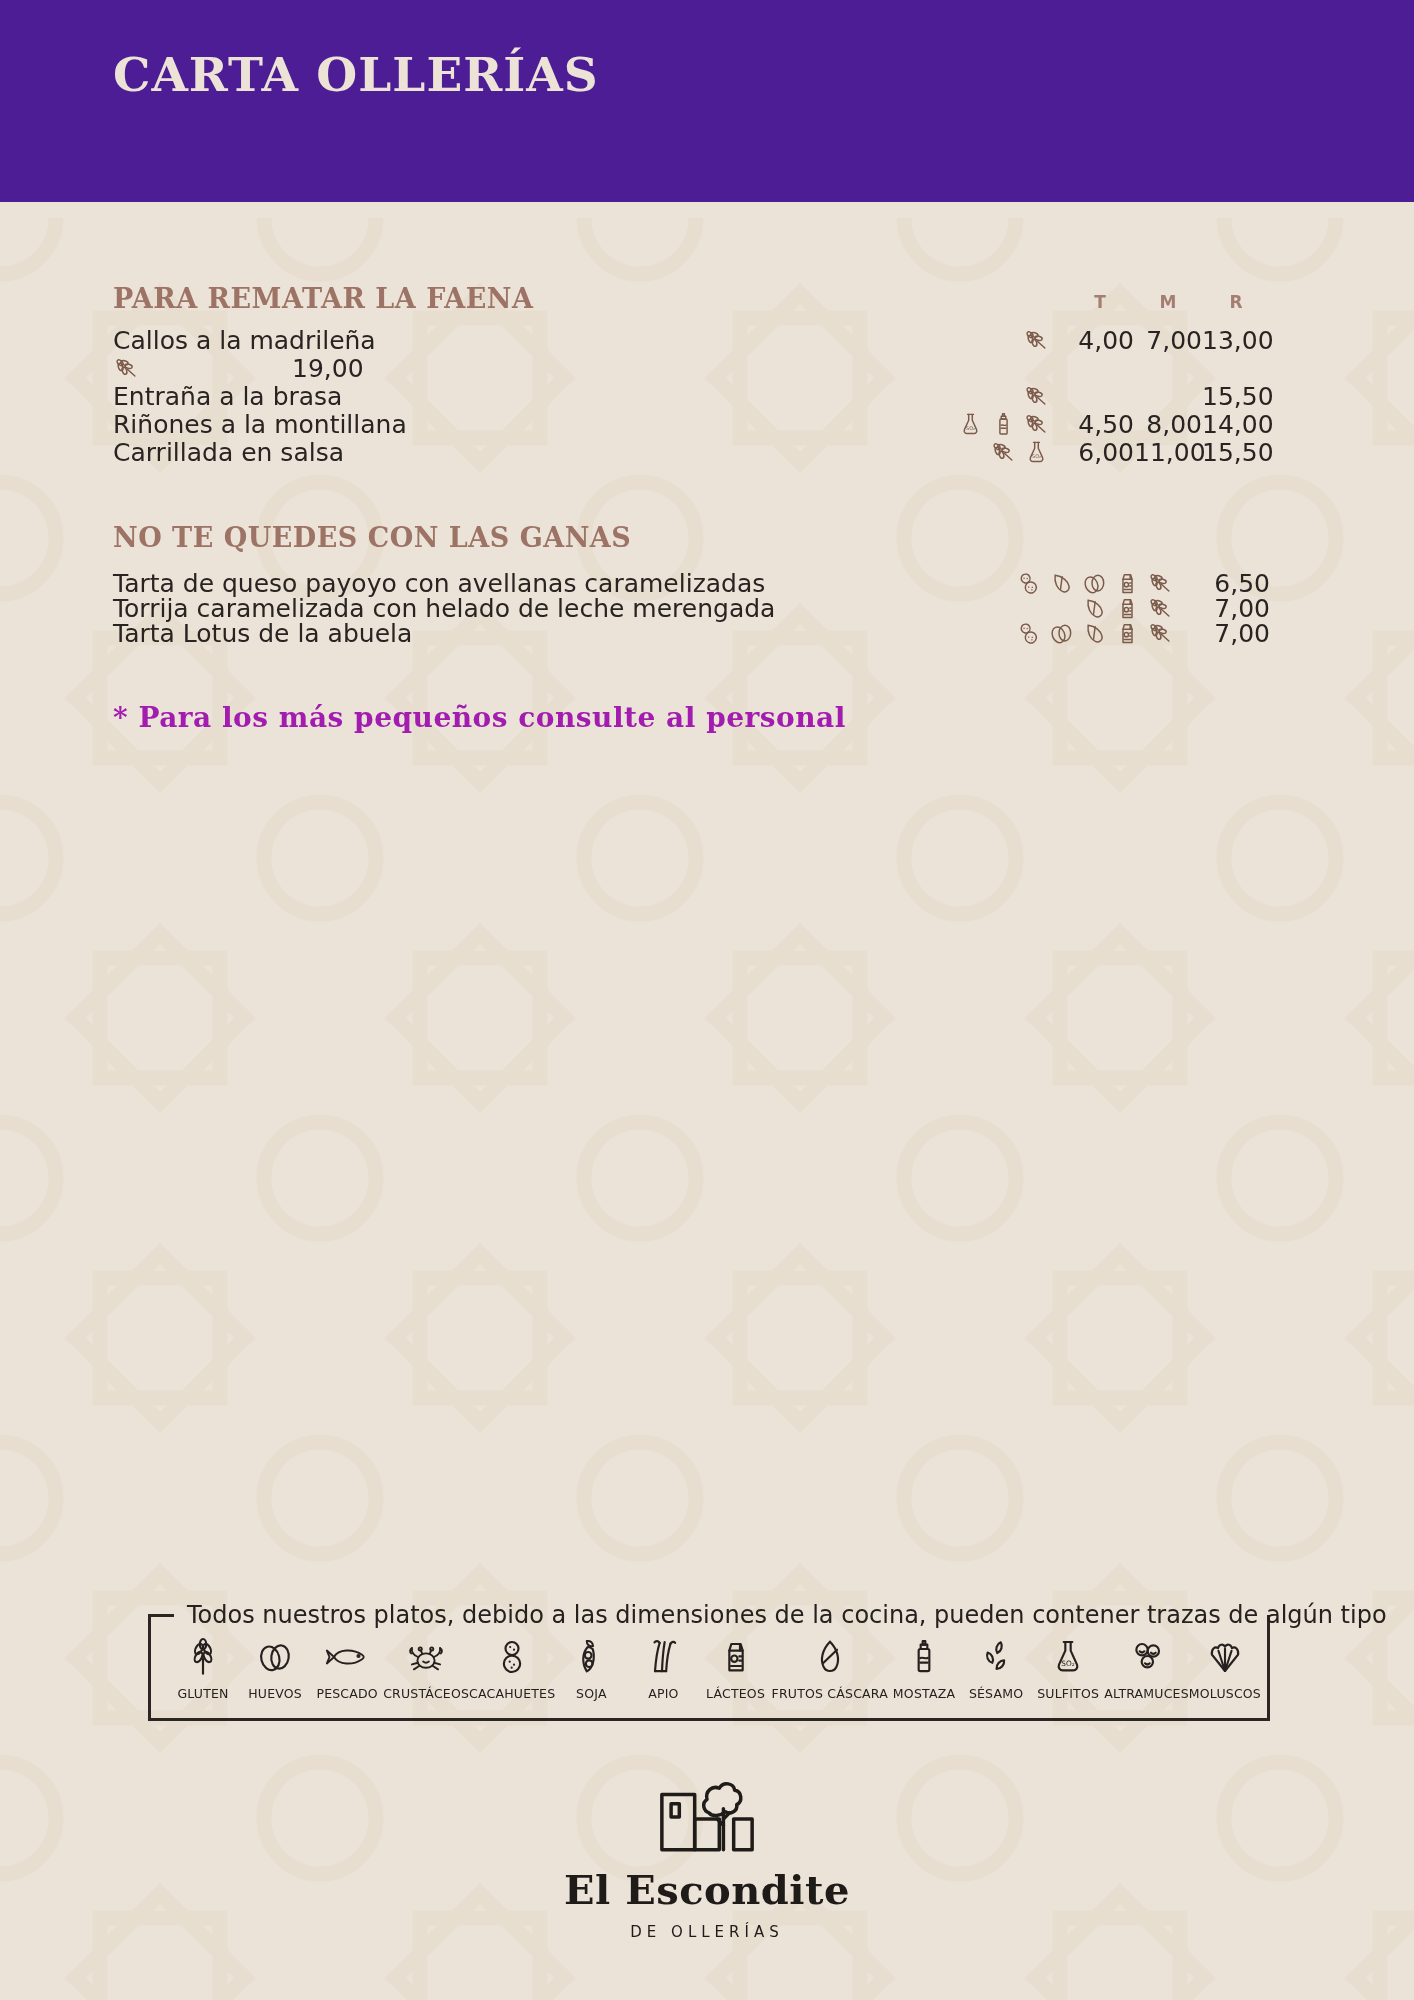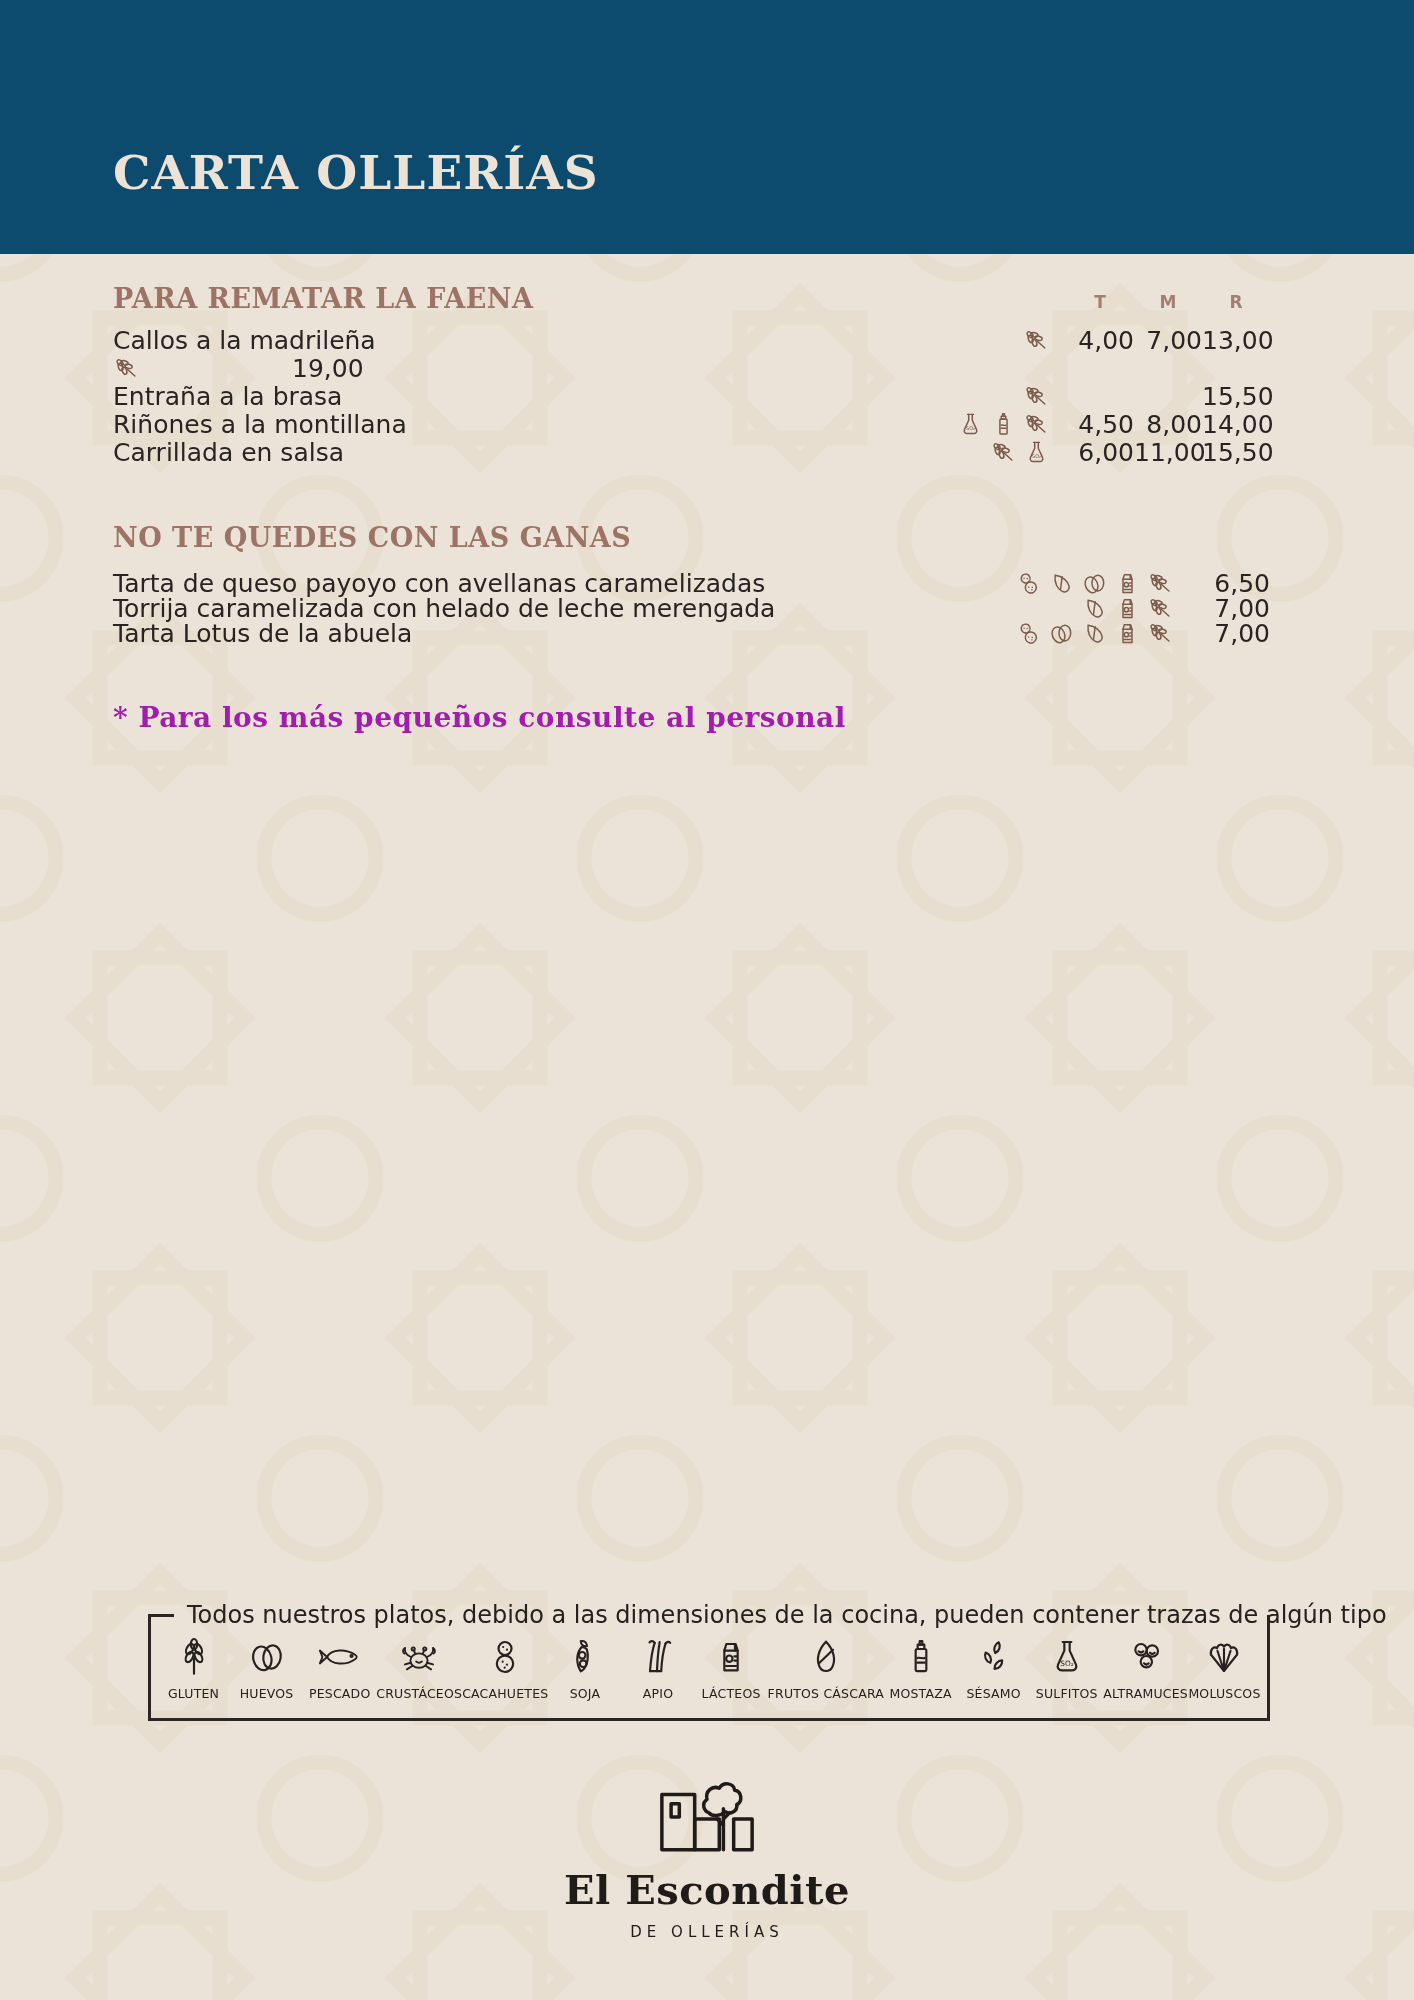--- a/index.html
+++ b/index.html
@@ -5,22 +5,22 @@
   html,body{margin:0;padding:0;}
   body{
     width:1414px;height:2000px;position:relative;overflow:hidden;
     background:#ebe3d8;color:#292422;
     font-family:"DejaVu Sans","Liberation Sans",sans-serif;
   }
   
   .bg-pattern{position:absolute;left:0;top:218px;width:1414px;height:1782px;pointer-events:none;}
   
   .topbar{
-    position:absolute;top:0;left:0;right:0;height:254px;background:#0c4a6e;
-    display:flex;align-items:flex-end;box-sizing:border-box;padding:0 0 54px 113px;
+    position:absolute;top:0;left:0;right:0;height:202px;background:#4c1d95;
+    display:flex;align-items:center;box-sizing:border-box;padding:0 0 54px 113px;
   }
   .topbar h1{
     margin:0;font-family:"DejaVu Serif","Liberation Serif",serif;font-weight:700;
     font-size:47px;letter-spacing:1px;color:#ece3d6;
   }
   
   .content{position:absolute;left:113px;right:144px;top:283px;}
   .section-head{display:flex;align-items:baseline;}
   .section-title{
     margin:0;flex:1;font-family:"DejaVu Serif","Liberation Serif",serif;font-weight:700;
@@ -58,21 +58,21 @@
   .legend-top{
     position:absolute;top:-13px;left:-3px;right:-3px;height:26px;
     display:flex;align-items:center;gap:13px;
   }
   .seg{height:3px;background:#2b2623;}
   .seg-l{width:26px;flex:0 0 auto;}
   .seg-r{flex:1;}
   .legend-title{font-size:24px;color:#26211f;white-space:nowrap;}
   .legend-grid{
     display:grid;grid-template-columns:repeat(14,1fr);
-    padding:22px 6px 0 6px;
+    padding:22px 6px 0 16px;
   }
   .allergen{display:flex;flex-direction:column;align-items:center;gap:9px;color:#26211f;}
   .allergen svg{width:46px;height:40px;display:block;}
   .allergen-label{font-size:12.5px;letter-spacing:.2px;white-space:nowrap;}
   
   .brand{
     position:absolute;left:0;right:0;top:1778px;
     display:flex;flex-direction:column;align-items:center;color:#1f1b19;
   }
   .brand-icon{width:104px;height:80px;}

